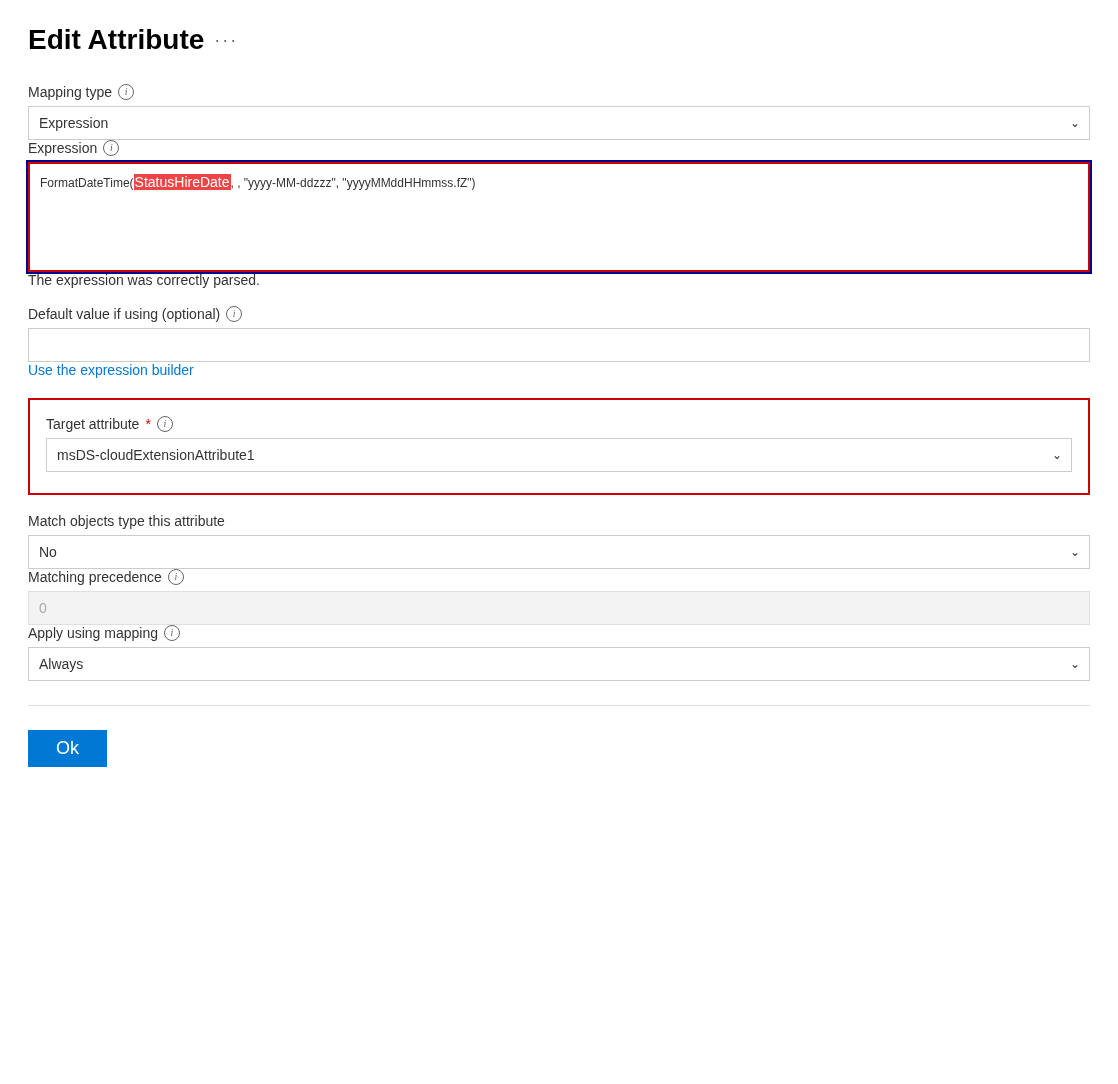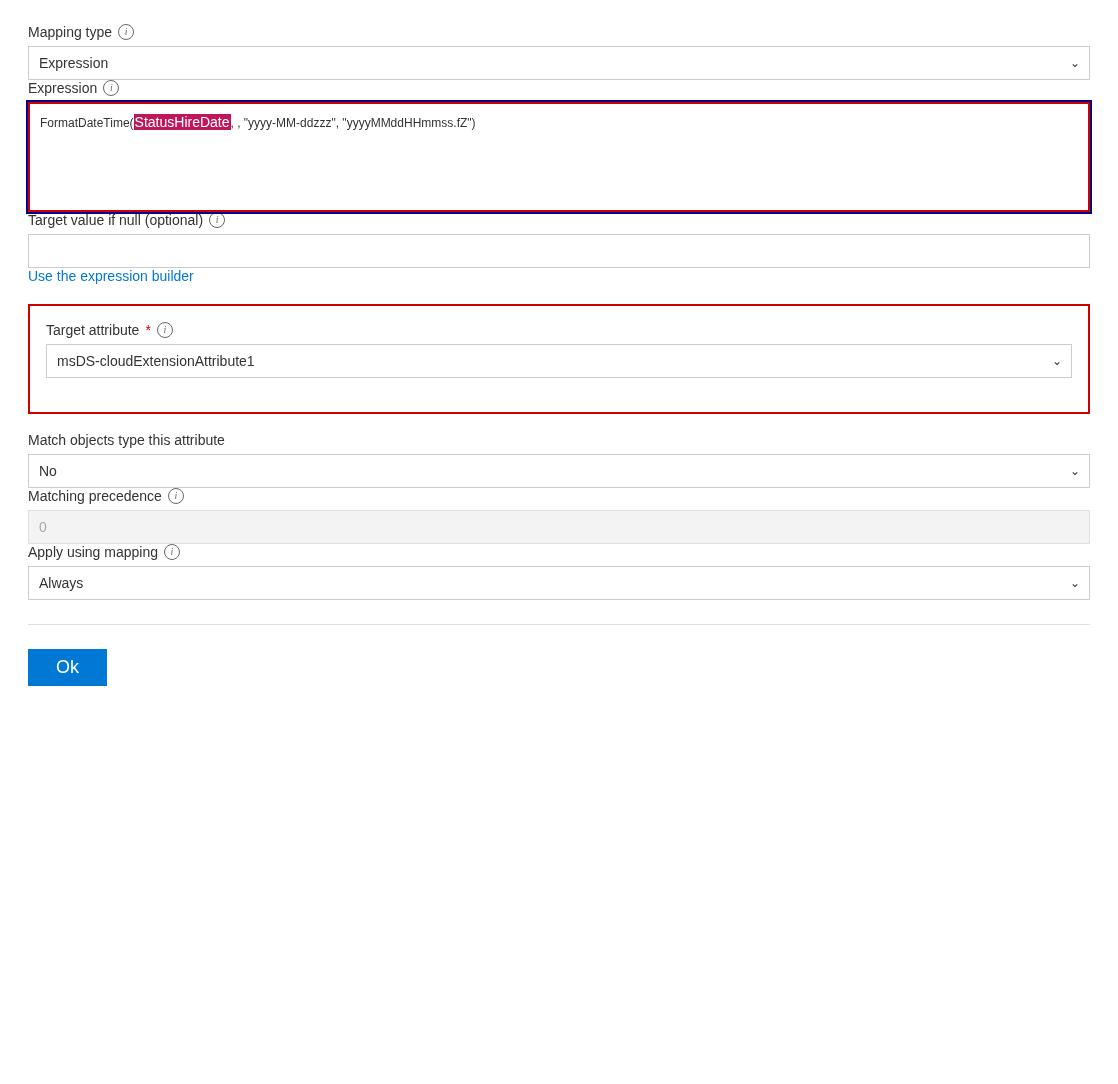--- a/index.html
+++ b/index.html
@@ -104,21 +104,21 @@
       font-size: 12px;
     }
 
     .expression-text {
       font-size: 12px;
       color: #333;
       line-height: 1.5;
     }
 
     .expression-highlight {
-      background-color: #be185d;
+      background-color: #ef4444;
       color: #fff;
       padding: 0 1px;
     }
 
     .expression-display {
       width: 100%;
       border: 2px solid #c00;
       outline: 2px solid #00008b;
       outline-offset: 0px;
       padding: 10px;
@@ -149,21 +149,21 @@
       color: #0078d4;
       font-size: 14px;
       cursor: pointer;
       text-decoration: none;
       display: inline-block;
       margin-bottom: 20px;
     }
 
     .target-attribute-section {
       border: 2px solid #c00;
-      padding: 16px 16px 34px 16px;
+      padding: 16px 16px 21px 16px;
       margin-bottom: 18px;
     }
 
     .matching-precedence-input {
       width: 100%;
       border: 1px solid #e0e0e0;
       padding: 8px 10px;
       font-size: 14px;
       background: #f3f3f3;
       color: #aaa;
@@ -185,20 +185,24 @@
       cursor: pointer;
       font-family: "Segoe UI", sans-serif;
     }
   </style>
 </head>
 <body>
 
 <div class="page-container">
 
   
+  <div class="page-header">
+    <h1 class="page-title">Edit Attribute</h1>
+    <span class="more-options-icon">···</span>
+  </div>
 
   
   <div class="form-section">
     <div class="field-label">
       <span>Mapping type</span>
       <span class="info-icon">i</span>
     </div>
     <div class="select-wrapper">
       <select class="select-field">
         <option>Expression</option>
@@ -215,25 +219,26 @@
     <div class="field-label">
       <span>Expression</span>
       <span class="info-icon">i</span>
     </div>
     <div class="expression-display">
       <span class="expression-text">FormatDateTime(</span><span class="expression-highlight">StatusHireDate</span><span class="expression-text">, , "yyyy-MM-ddzzz", "yyyyMMddHHmmss.fZ")</span>
     </div>
   </div>
 
   
-
-  
-  <div class="form-section">
-    <div class="field-label">
-      <span>Target value if null (optional)</span>
+  <div class="parsed-message form-section">The expression was correctly parsed.</div>
+
+  
+  <div class="form-section">
+    <div class="field-label">
+      <span>Default value if using (optional)</span>
       <span class="info-icon">i</span>
     </div>
     <input type="text" class="default-value-input" value="" style="">
   </div>
 
   
   <a class="expression-builder-link">Use the expression builder</a>
 
   
   <div class="target-attribute-section">

